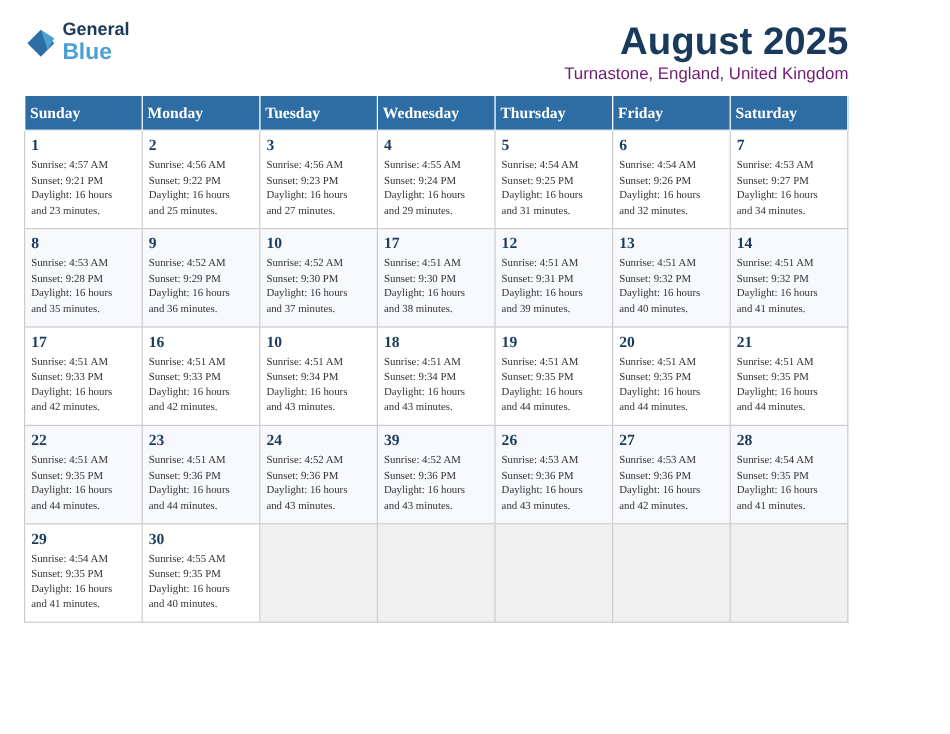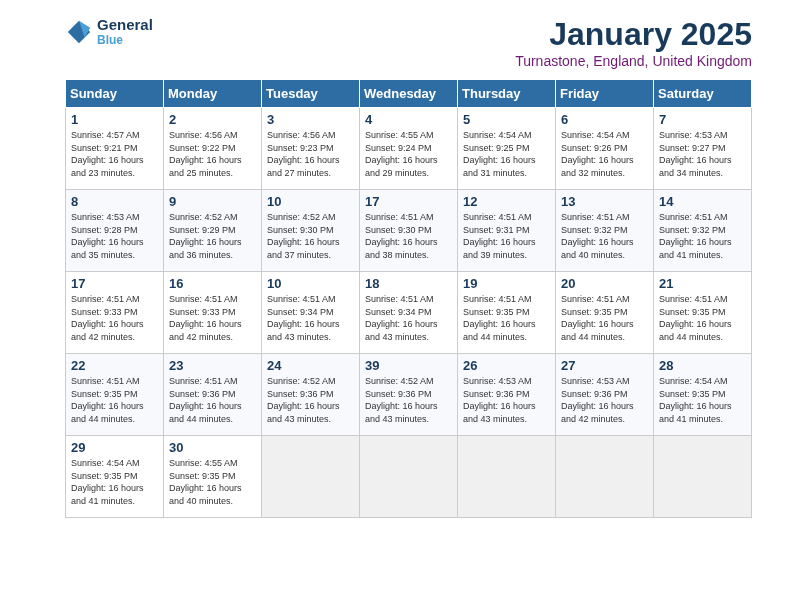--- a/index.html
+++ b/index.html
@@ -8,21 +8,20 @@
       background: #fff;
       width: 792px;
       height: 612px;
       overflow: hidden;
     }
     .page {
       width: 727px;
       height: 612px;
       background: #fff;
       padding: 16px 20px;
-      margin-left: 45px;
     }
     .header {
       display: flex;
       justify-content: space-between;
       align-items: flex-start;
       margin-bottom: 10px;
     }
     .logo {
       display: flex;
       align-items: center;
@@ -41,20 +40,21 @@
       color: #1a3a5c;
     }
     .location {
       font-size: 14px;
       color: #701a75;
     }
     .calendar {
       width: 100%;
       border-collapse: collapse;
       table-layout: fixed;
+      font-family: Liberation Serif, serif;
     }
     .calendar th {
       background: #2e6da4;
       color: #fff;
       font-size: 13px;
       font-weight: bold;
       padding: 6px 4px;
       text-align: left;
       border: 1px solid #fff;
     }
@@ -91,25 +91,25 @@
 
 <div class="page">
   <div class="header">
     <div class="logo">
       <svg class="logo-icon" viewBox="0 0 40 40">
         <polygon points="20,4 36,20 20,36 4,20" fill="#2e6da4"></polygon>
         <polygon points="20,4 36,14 28,28" fill="#4a9fd4"></polygon>
       </svg>
       <div>
         <div style="font-size:15px;font-weight:bold;color:#1a3a5c;">General</div>
-        <div style="font-size:12px;font-weight:bold;color:#4a9fd4;">Blue</div>
+        <div style="font-size:19px;font-weight:bold;color:#4a9fd4;">Blue</div>
       </div>
     </div>
     <div class="title-block">
-      <div class="month-title">January 2025</div>
+      <div class="month-title">August 2025</div>
       <div class="location">Turnastone, England, United Kingdom</div>
     </div>
   </div>
 
   <table class="calendar">
     <thead>
       <tr>
         <th>Sunday</th>
         <th>Monday</th>
         <th>Tuesday</th>

